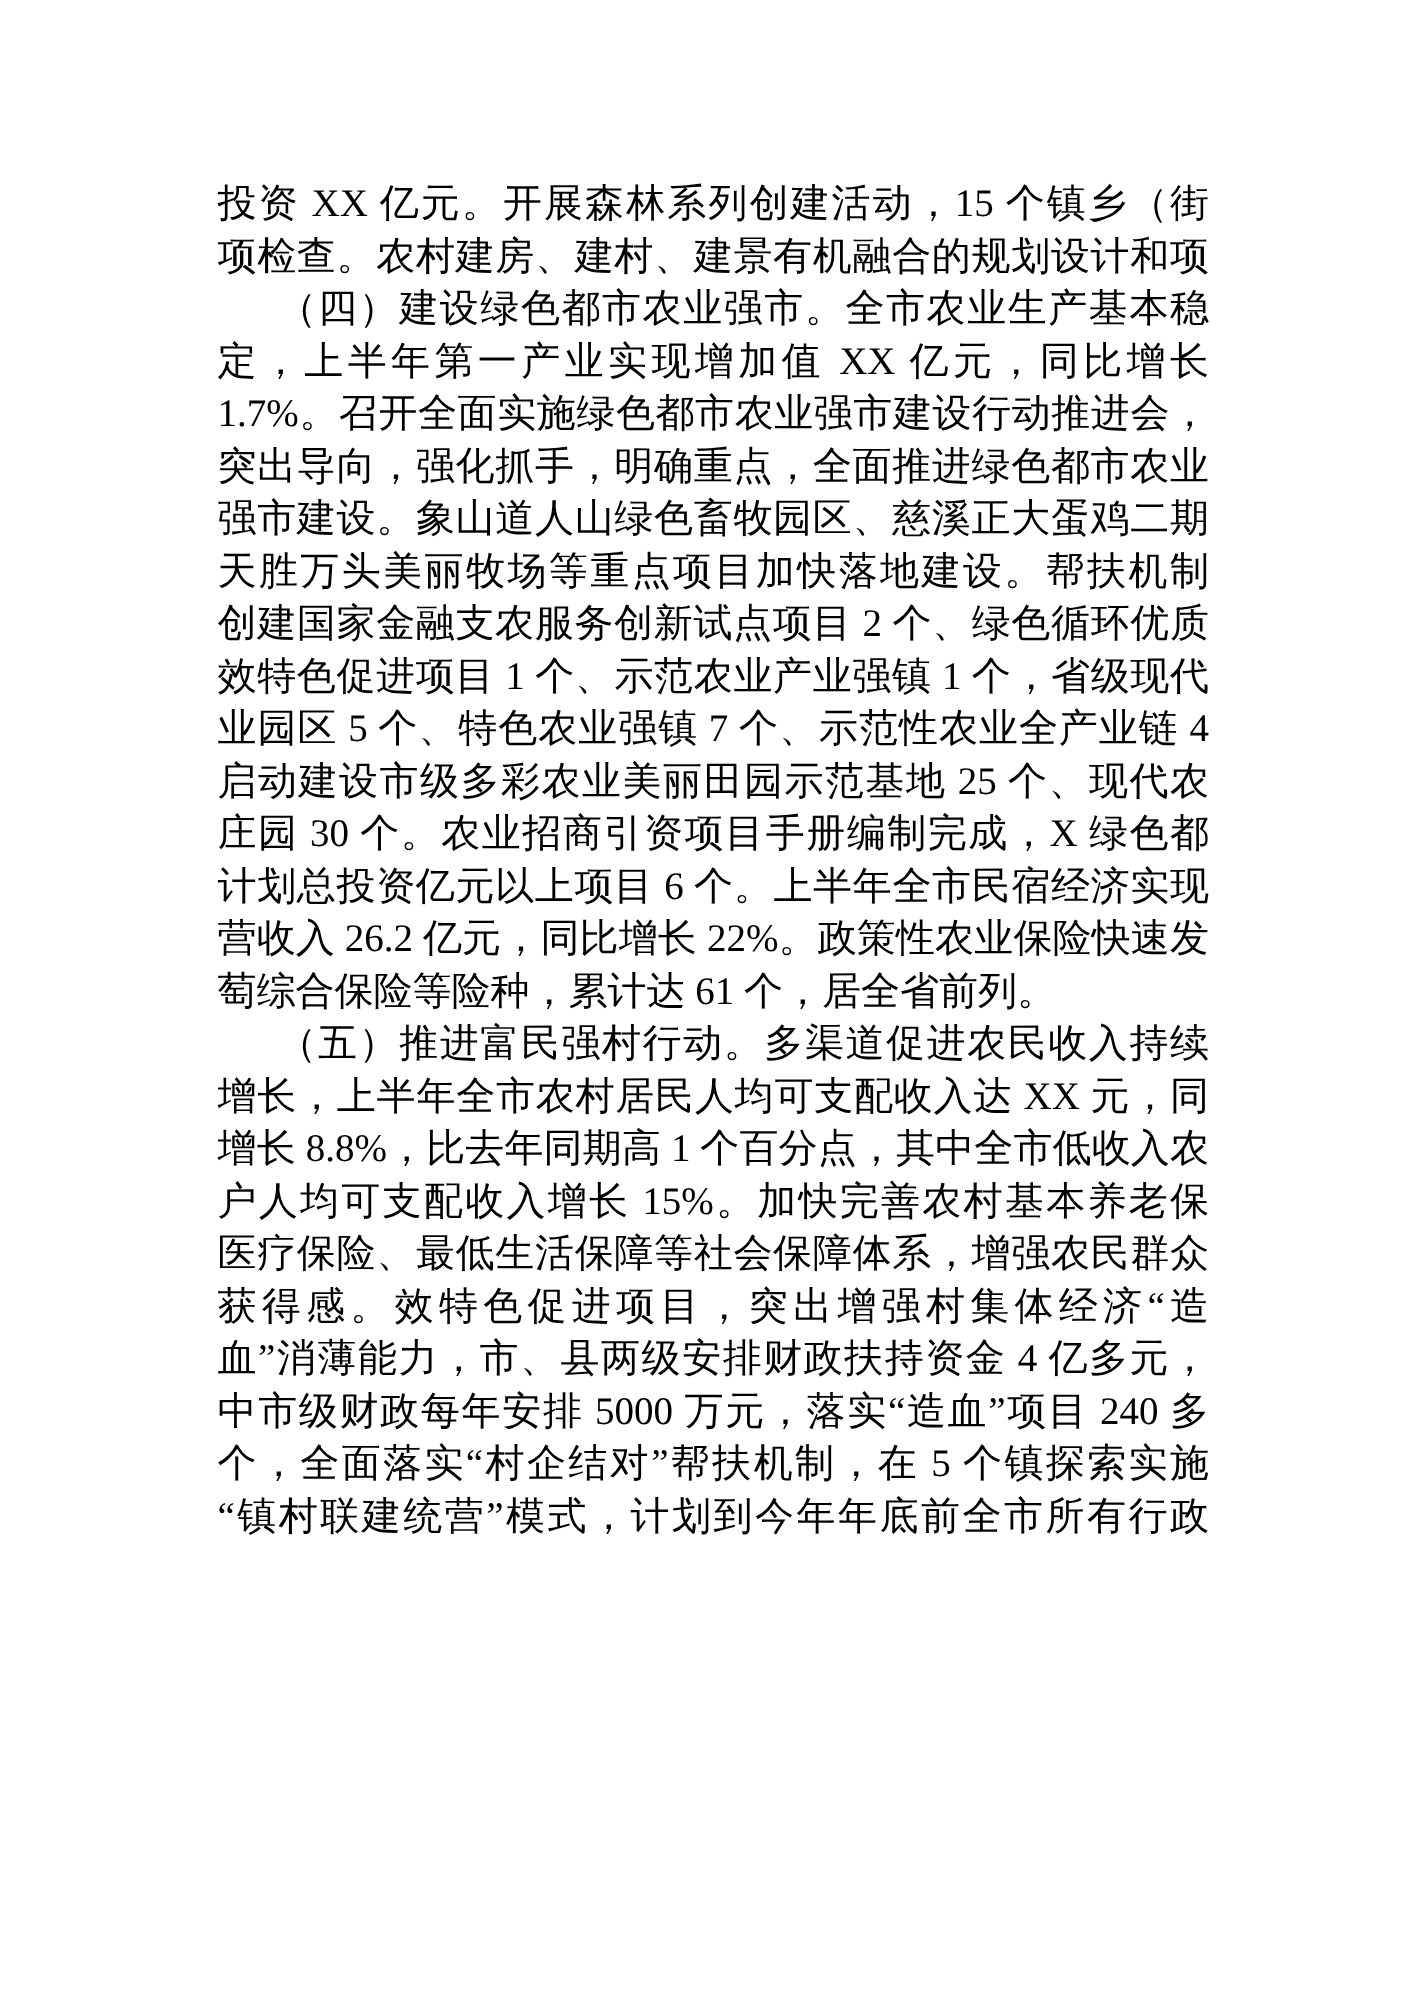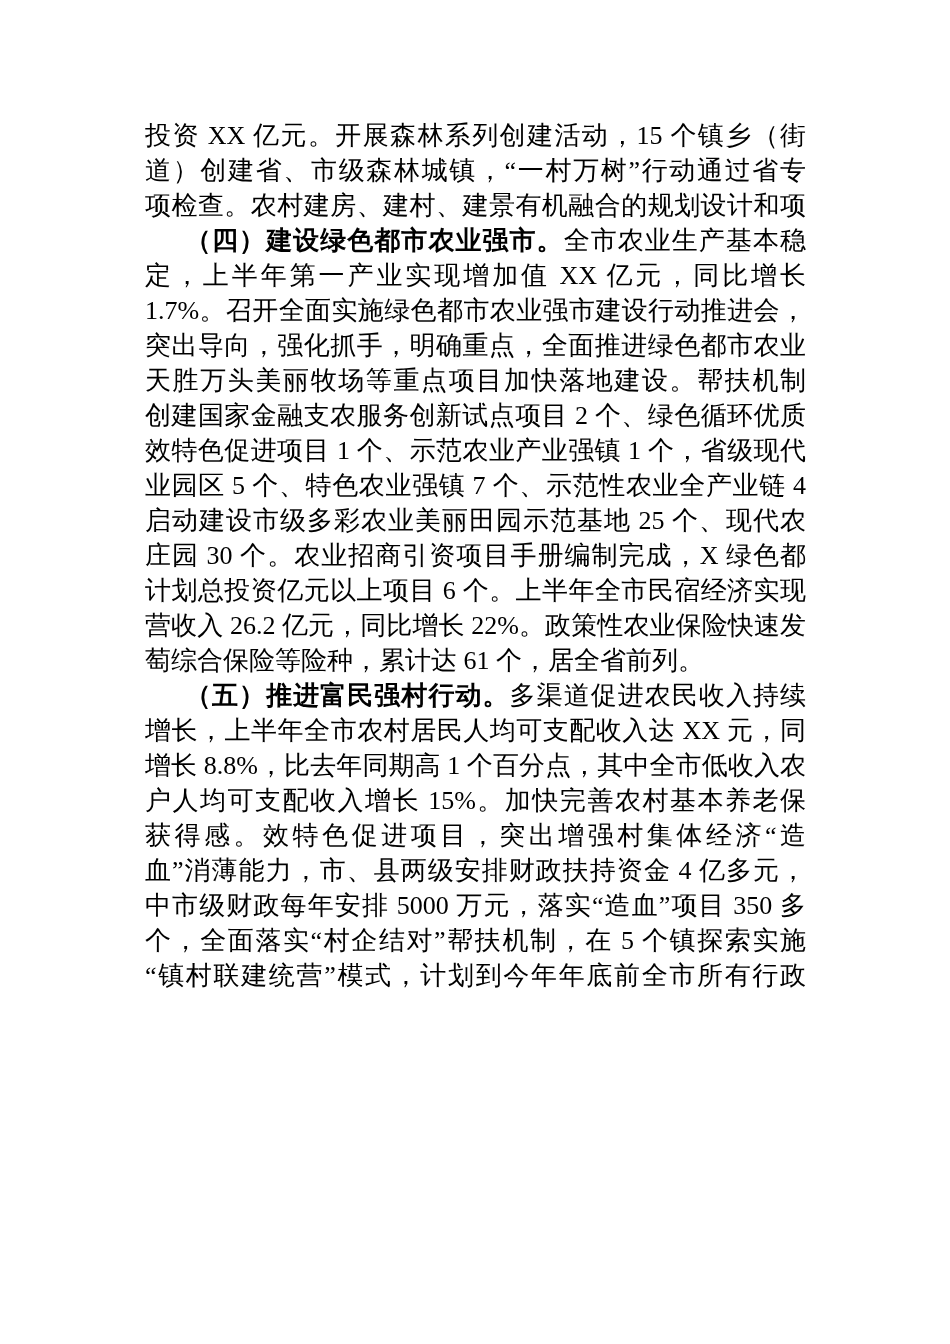--- a/index.html
+++ b/index.html
@@ -39,65 +39,66 @@
   .line.just {
     text-align-last: justify;
   }
   .line.indent {
     padding-left: 40px;
   }
   .seg {
     font-weight: normal;
   }
   .seg.bold {
-    font-weight: bold;
+    font-weight: normal;
   }
   .page-number {
     position: absolute;
     left: 0;
     right: 0;
     top: 1182px;
     height: 36px;
     line-height: 36px;
     text-align: center;
     font-size: 27px;
     color: #000000;
   }
 </style>
 </head>
 <body>
 
 <div class="page">
   <div class="doc-body">
       <div class="paragraph">
         <div class="line just"><span class="seg">投资 XX 亿元。开展森林系列创建活动，15 个镇乡（街</span></div>
-        <div class="line just"><span class="seg">道）创建省、市级森林城镇，“一村万树”行动通过省专</span></div>
         <div class="line just"><span class="seg">项检查。农村建房、建村、建景有机融合的规划设计和项</span></div>
       </div>
       <div class="paragraph">
         <div class="line just indent"><span class="seg bold">（四）建设绿色都市农业强市。</span><span class="seg">全市农业生产基本稳</span></div>
         <div class="line just"><span class="seg">定，上半年第一产业实现增加值 XX 亿元，同比增长</span></div>
         <div class="line just"><span class="seg">1.7%。召开全面实施绿色都市农业强市建设行动推进会，</span></div>
         <div class="line just"><span class="seg">突出导向，强化抓手，明确重点，全面推进绿色都市农业</span></div>
+        <div class="line just"><span class="seg">强市建设。象山道人山绿色畜牧园区、慈溪正大蛋鸡二期</span></div>
         <div class="line just"><span class="seg">天胜万头美丽牧场等重点项目加快落地建设。帮扶机制</span></div>
         <div class="line just"><span class="seg">创建国家金融支农服务创新试点项目 2 个、绿色循环优质高</span></div>
         <div class="line just"><span class="seg">效特色促进项目 1 个、示范农业产业强镇 1 个，省级现代农</span></div>
         <div class="line just"><span class="seg">业园区 5 个、特色农业强镇 7 个、示范性农业全产业链 4 条，</span></div>
         <div class="line just"><span class="seg">启动建设市级多彩农业美丽田园示范基地 25 个、现代农业</span></div>
         <div class="line just"><span class="seg">庄园 30 个。农业招商引资项目手册编制完成，X 绿色都市</span></div>
         <div class="line just"><span class="seg">计划总投资亿元以上项目 6 个。上半年全市民宿经济实现经</span></div>
         <div class="line just"><span class="seg">营收入 26.2 亿元，同比增长 22%。政策性农业保险快速发</span></div>
         <div class="line"><span class="seg">萄综合保险等险种，累计达 61 个，居全省前列。</span></div>
       </div>
       <div class="paragraph">
         <div class="line just indent"><span class="seg bold">（五）推进富民强村行动。</span><span class="seg">多渠道促进农民收入持续</span></div>
         <div class="line just"><span class="seg">增长，上半年全市农村居民人均可支配收入达 XX 元，同比</span></div>
         <div class="line just"><span class="seg">增长 8.8%，比去年同期高 1 个百分点，其中全市低收入农</span></div>
         <div class="line just"><span class="seg">户人均可支配收入增长 15%。加快完善农村基本养老保险、</span></div>
+        <div class="line just"><span class="seg">医疗保险、最低生活保障等社会保障体系，增强农民群众</span></div>
         <div class="line just"><span class="seg">获得感。效特色促进项目，突出增强村集体经济“造</span></div>
         <div class="line just"><span class="seg">血”消薄能力，市、县两级安排财政扶持资金 4 亿多元，其</span></div>
-        <div class="line just"><span class="seg">中市级财政每年安排 5000 万元，落实“造血”项目 350 多</span></div>
+        <div class="line just"><span class="seg">中市级财政每年安排 5000 万元，落实“造血”项目 240 多</span></div>
         <div class="line just"><span class="seg">个，全面落实“村企结对”帮扶机制，在 5 个镇探索实施</span></div>
         <div class="line just"><span class="seg">“镇村联建统营”模式，计划到今年年底前全市所有行政</span></div>
       </div>
     </div>
   <div class="page-number">3</div>
 </div>
 
 </body></html>

